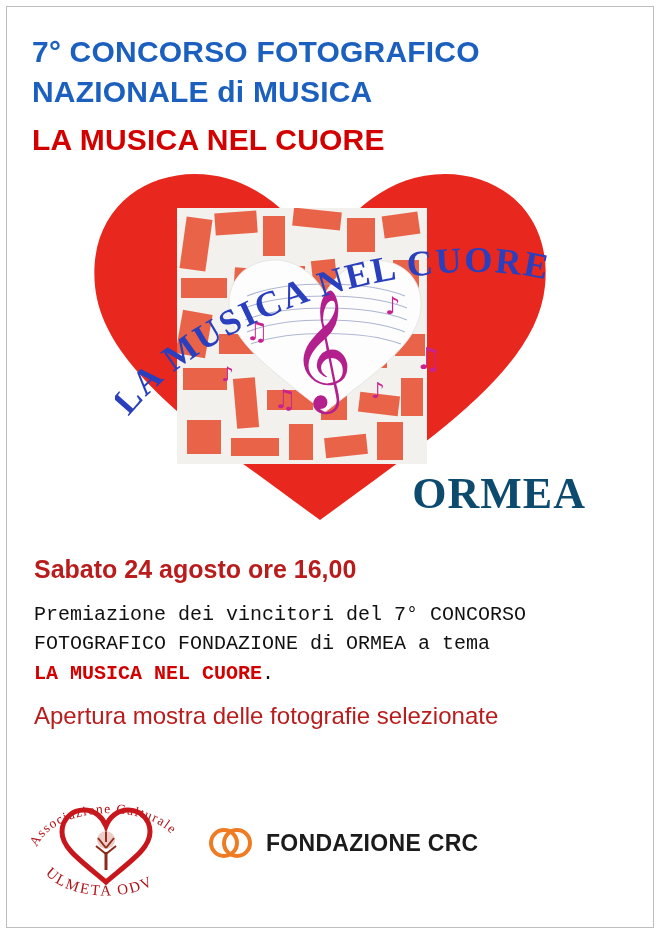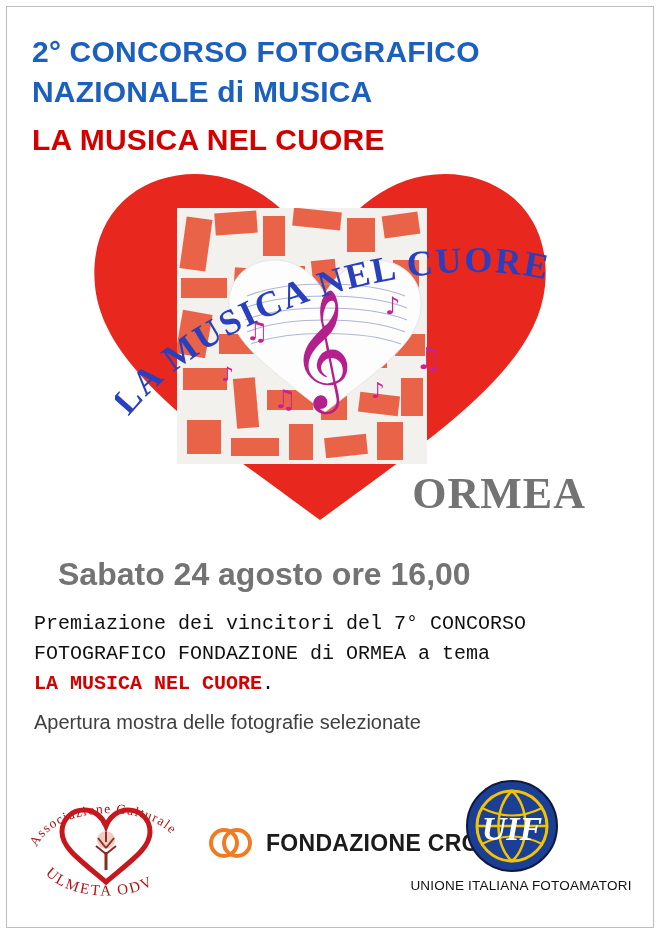--- a/index.html
+++ b/index.html
@@ -121,54 +121,53 @@
     width: 440px;
     height: 190px;
     pointer-events: none;
   }
   .ormea-word {
     position: absolute;
     right: 14px;
     top: 300px;
     font-size: 44px;
     font-weight: bold;
-    color: #737373;
+    color: #0c4a6e;
     letter-spacing: 1px;
     font-family: "Liberation Serif", serif;
   }
 
   
   .info {
     position: absolute;
     left: 34px;
     top: 552px;
     width: 600px;
   }
   .info-red {
-    color: #737373;
-    font-size: 32px;
+    color: #b91c1c;
+    font-size: 25px;
     font-weight: bold;
     line-height: 1.42;
-    margin-left: 24px;
   }
   .info-body {
     margin-top: 12px;
     color: #111111;
     font-size: 20px;
     line-height: 1.48;
     font-family: Liberation Mono, monospace;
   }
   .info-body .hl {
     color: #d30000;
     font-weight: bold;
   }
   .info-last {
     margin-top: 10px;
-    color: #404040;
-    font-size: 20px;
+    color: #b91c1c;
+    font-size: 24px;
     line-height: 1.48;
   }
 
   
   .logos {
     position: absolute;
     left: 0;
     top: 772px;
     width: 660px;
     height: 140px;
@@ -248,21 +247,21 @@
     letter-spacing: 0.2px;
   }
 </style>
 </head>
 <body>
 
 <div id="poster">
   <div class="frame"></div>
 
   <div class="title-block">
-    <div class="title-line">2° CONCORSO FOTOGRAFICO</div>
+    <div class="title-line">7° CONCORSO FOTOGRAFICO</div>
     <div class="title-line">NAZIONALE di MUSICA</div>
     <div class="title-sub">LA MUSICA NEL CUORE</div>
   </div>
 
   <div class="art">
     <div class="heart-wrap">
 
       <svg class="heart-shape" viewBox="0 0 470 360">
         <path d="M235 352 C 120 268, 18 200, 10 118 C 3 48, 52 6, 110 6 C 166 6, 206 44, 235 86 C 264 44, 304 6, 360 6 C 418 6, 467 48, 460 118 C 452 200, 350 268, 235 352 Z" fill="#e8281e"></path>
       </svg>
@@ -369,26 +368,14 @@
     </div>
 
     <div class="logo-crc">
       <svg class="crc-mark" viewBox="0 0 46 40">
         <circle cx="16" cy="20" r="13" fill="none" stroke="#ef7c22" stroke-width="4"></circle>
         <circle cx="29" cy="20" r="13" fill="none" stroke="#ef7c22" stroke-width="4"></circle>
       </svg>
       <span class="crc-text">FONDAZIONE CRC</span>
     </div>
 
-    <div class="logo-uif">
-      <svg class="uif-badge" viewBox="0 0 96 96">
-        <circle cx="48" cy="48" r="45" fill="#1b3f94" stroke="#111a3f" stroke-width="2"></circle>
-        <circle cx="48" cy="48" r="35" fill="none" stroke="#f2c300" stroke-width="3"></circle>
-        <path d="M48 13 C 30 28, 30 68, 48 83 C 66 68, 66 28, 48 13 Z" fill="none" stroke="#f2c300" stroke-width="2.5"></path>
-        <path d="M13 48 L83 48" stroke="#f2c300" stroke-width="2.5"></path>
-        <path d="M18 30 C 38 40, 58 40, 78 30" fill="none" stroke="#f2c300" stroke-width="2"></path>
-        <path d="M18 66 C 38 56, 58 56, 78 66" fill="none" stroke="#f2c300" stroke-width="2"></path>
-        <text x="48" y="62" text-anchor="middle" font-family="Liberation Serif, serif" font-size="34" font-style="italic" font-weight="bold" fill="#ffffff">UIF</text>
-      </svg>
-      <div class="uif-caption">UNIONE ITALIANA FOTOAMATORI</div>
-    </div>
   </div>
 </div>
 
 </body></html>

